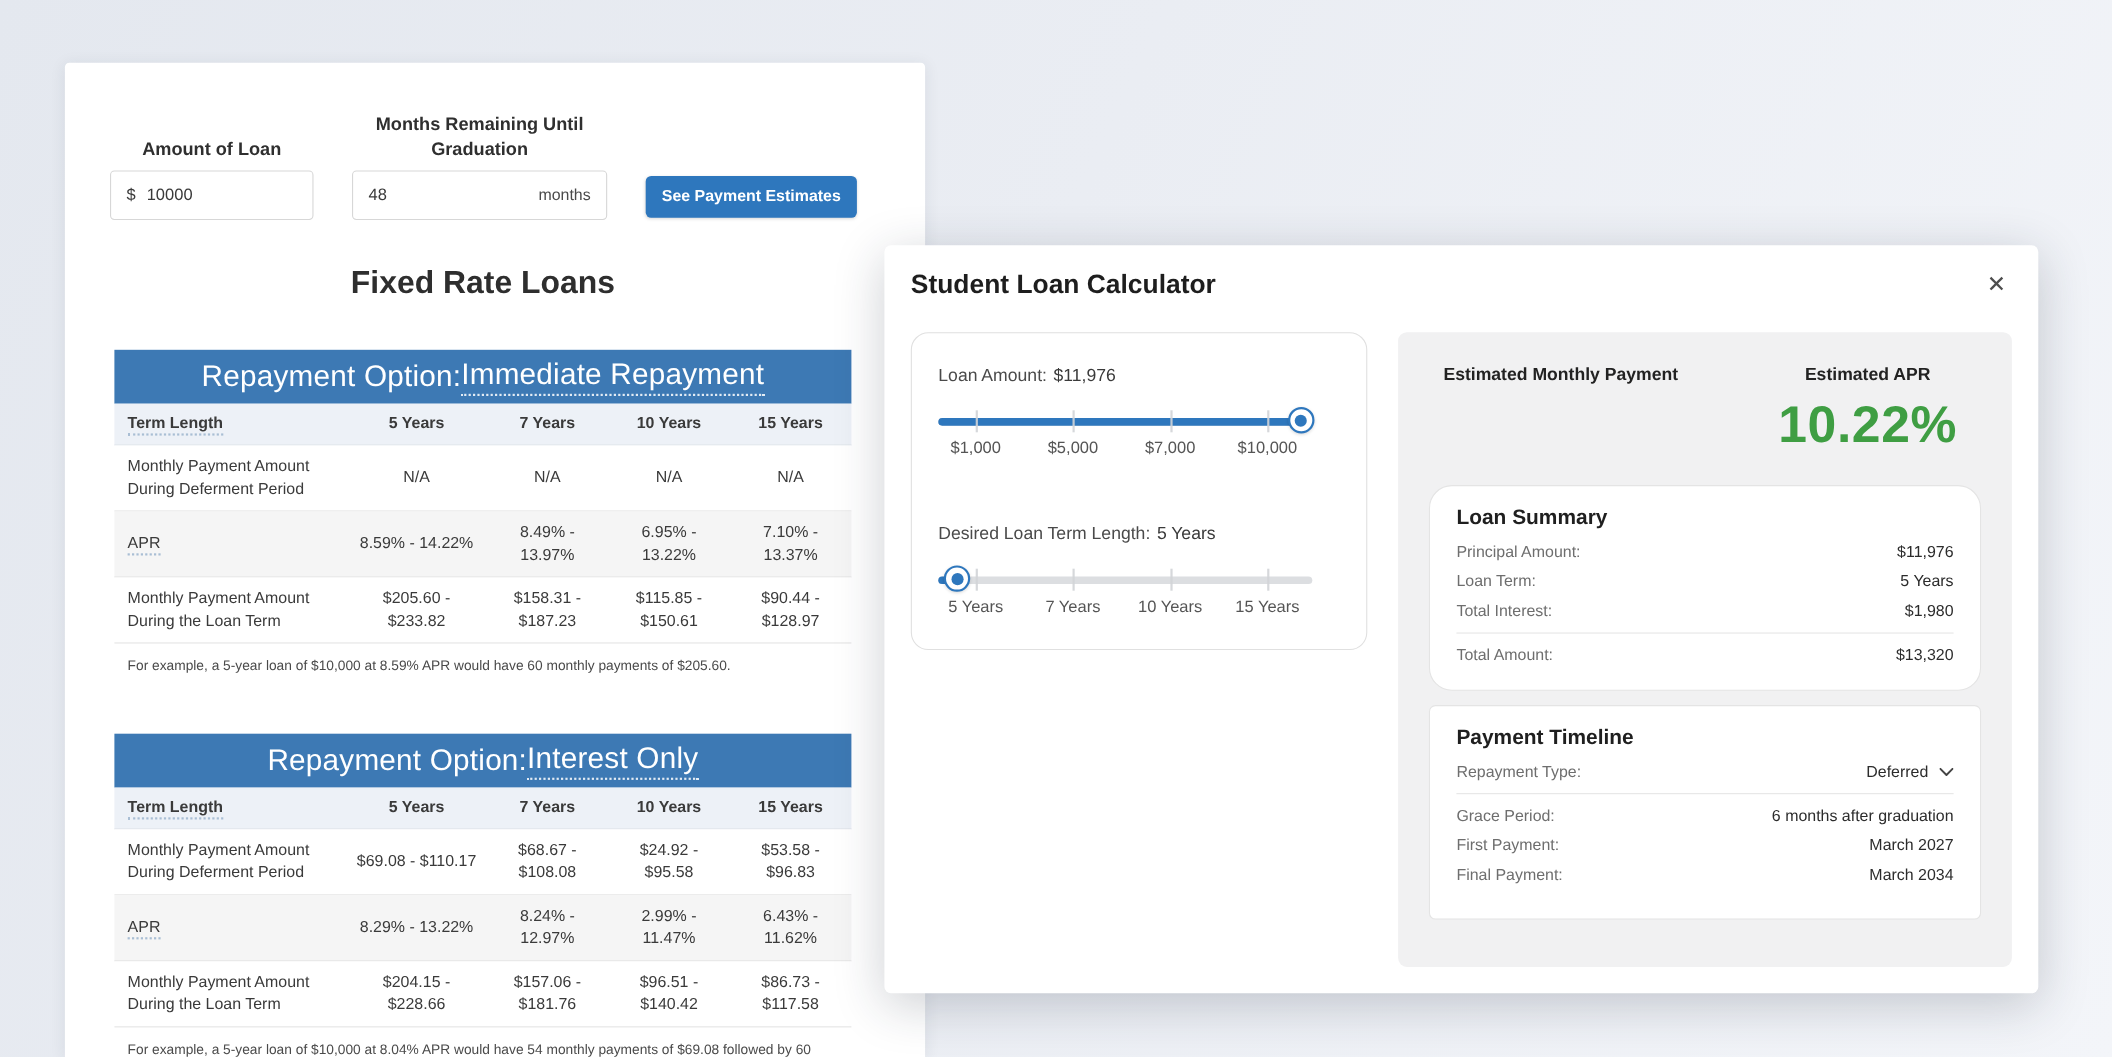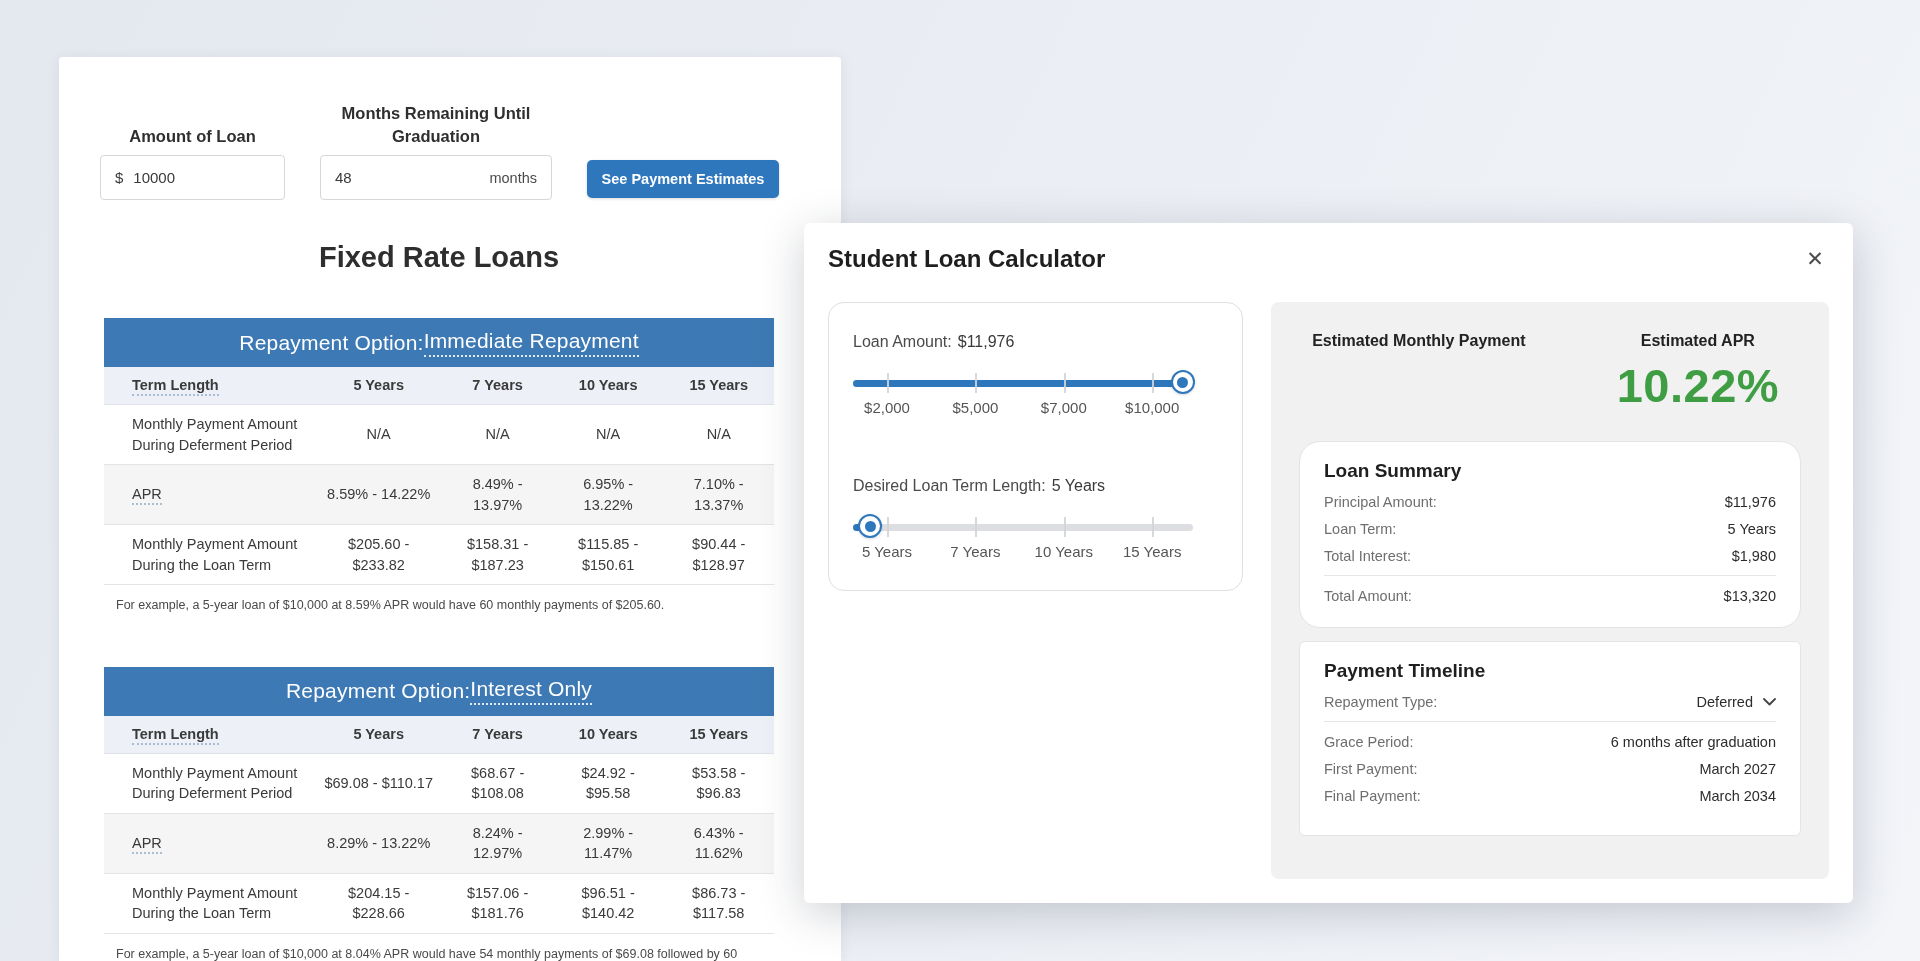--- a/index.html
+++ b/index.html
@@ -40,32 +40,32 @@
   .fixed-heading {
     position:absolute; left:45px; top:184px; width:670px;
     text-align:center; font-size:29px; font-weight:800; color:#2e2e2e;
   }
   .tables { position:absolute; left:45px; top:261px; width:670px; }
   .loan-table { width:100%; }
   .loan-table + .loan-table { margin-top:52px; }
   .t-header {
     height:49px; background:var(--header-blue,#3d79b4); color:#fff;
     display:flex; align-items:center; justify-content:center;
-    font-size:21px; font-weight:500; letter-spacing:.2px;
+    font-size:27px; font-weight:500; letter-spacing:.2px;
   }
   .t-term { border-bottom:2px dotted rgba(255,255,255,.85); padding-bottom:2px; cursor:help; }
   .t-colhdr {
     display:flex; background:#edf1f7; height:38px; align-items:center;
     font-weight:bold; font-size:14.5px; color:var(--link-blue,#2a73b4);
     border-bottom:1px solid #e0e4ea;
   }
   .t-row { display:flex; min-height:60px; align-items:center; border-bottom:1px solid #e4e4e4; background:#fff; }
   .t-row.shaded { background:#f5f5f5; }
   .cell { padding:8px 6px; font-size:14.5px; color:#3a3a3a; line-height:1.4; }
-  .c-label { width:31.5%; text-align:left; padding-left:28px; }
+  .c-label { width:31.5%; text-align:left; padding-left:12px; }
   .c-v0 { width:19%; text-align:center; }
   .c-v { width:16.5%; text-align:center; }
   .dotted-term { border-bottom:2px dotted #a9bed4; padding-bottom:1px; cursor:help; }
   .t-foot { margin-top:12px; font-size:12.5px; color:#4a4a4a; padding-left:12px; line-height:1.4; }
 
   
   .modal {
     position:absolute; left:804px; top:223px; width:1049px; height:680px;
     background:#fff; border-radius:6px;
     box-shadow:0 10px 45px rgba(30,40,60,.22);
@@ -233,21 +233,21 @@
           <div class="track">
             <div class="fill" style="width: 100%;"></div>
           </div>
           <div class="tickmark" style="left: 10%;"></div>
           <div class="tickmark" style="left: 36%;"></div>
           <div class="tickmark" style="left: 62%;"></div>
           <div class="tickmark" style="left: 88%;"></div>
           <div class="handle" style="left: 97%;"></div>
         </div>
       <div class="tick-labels" style="top:96px" id="ticks-loan">
-          <span class="tick-label" style="left: 10%;">$2,000</span>
+          <span class="tick-label" style="left: 10%;">$1,000</span>
           <span class="tick-label" style="left: 36%;">$5,000</span>
           <span class="tick-label" style="left: 62%;">$7,000</span>
           <span class="tick-label" style="left: 88%;">$10,000</span>
         </div>
 
       <div class="s-label" style="top:174px">
         <span>Desired Loan Term Length:</span><span class="s-value">5 Years</span>
       </div>
       <div class="slider" style="top:212px" id="slider-term">
           <div class="track">

